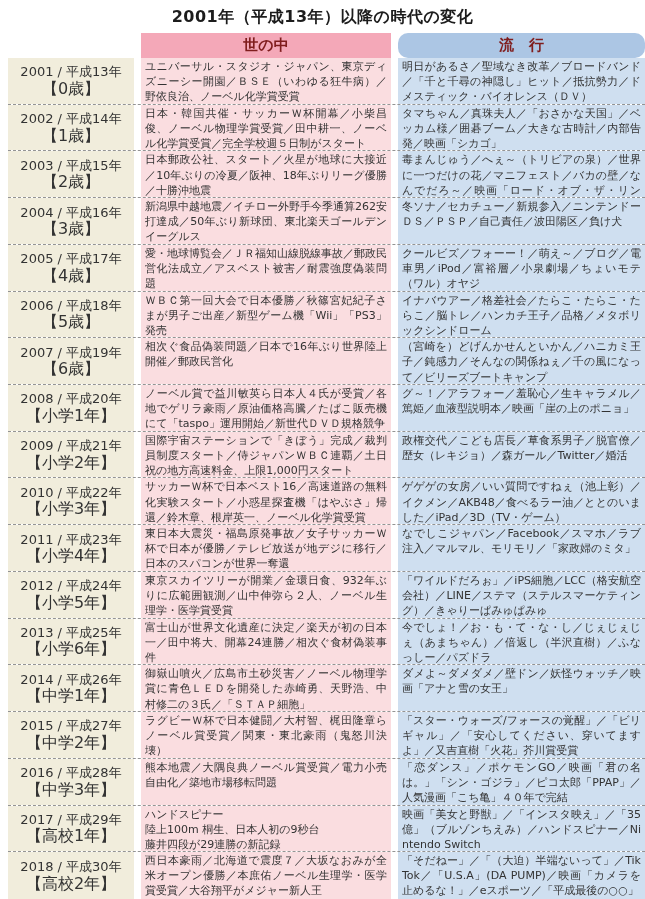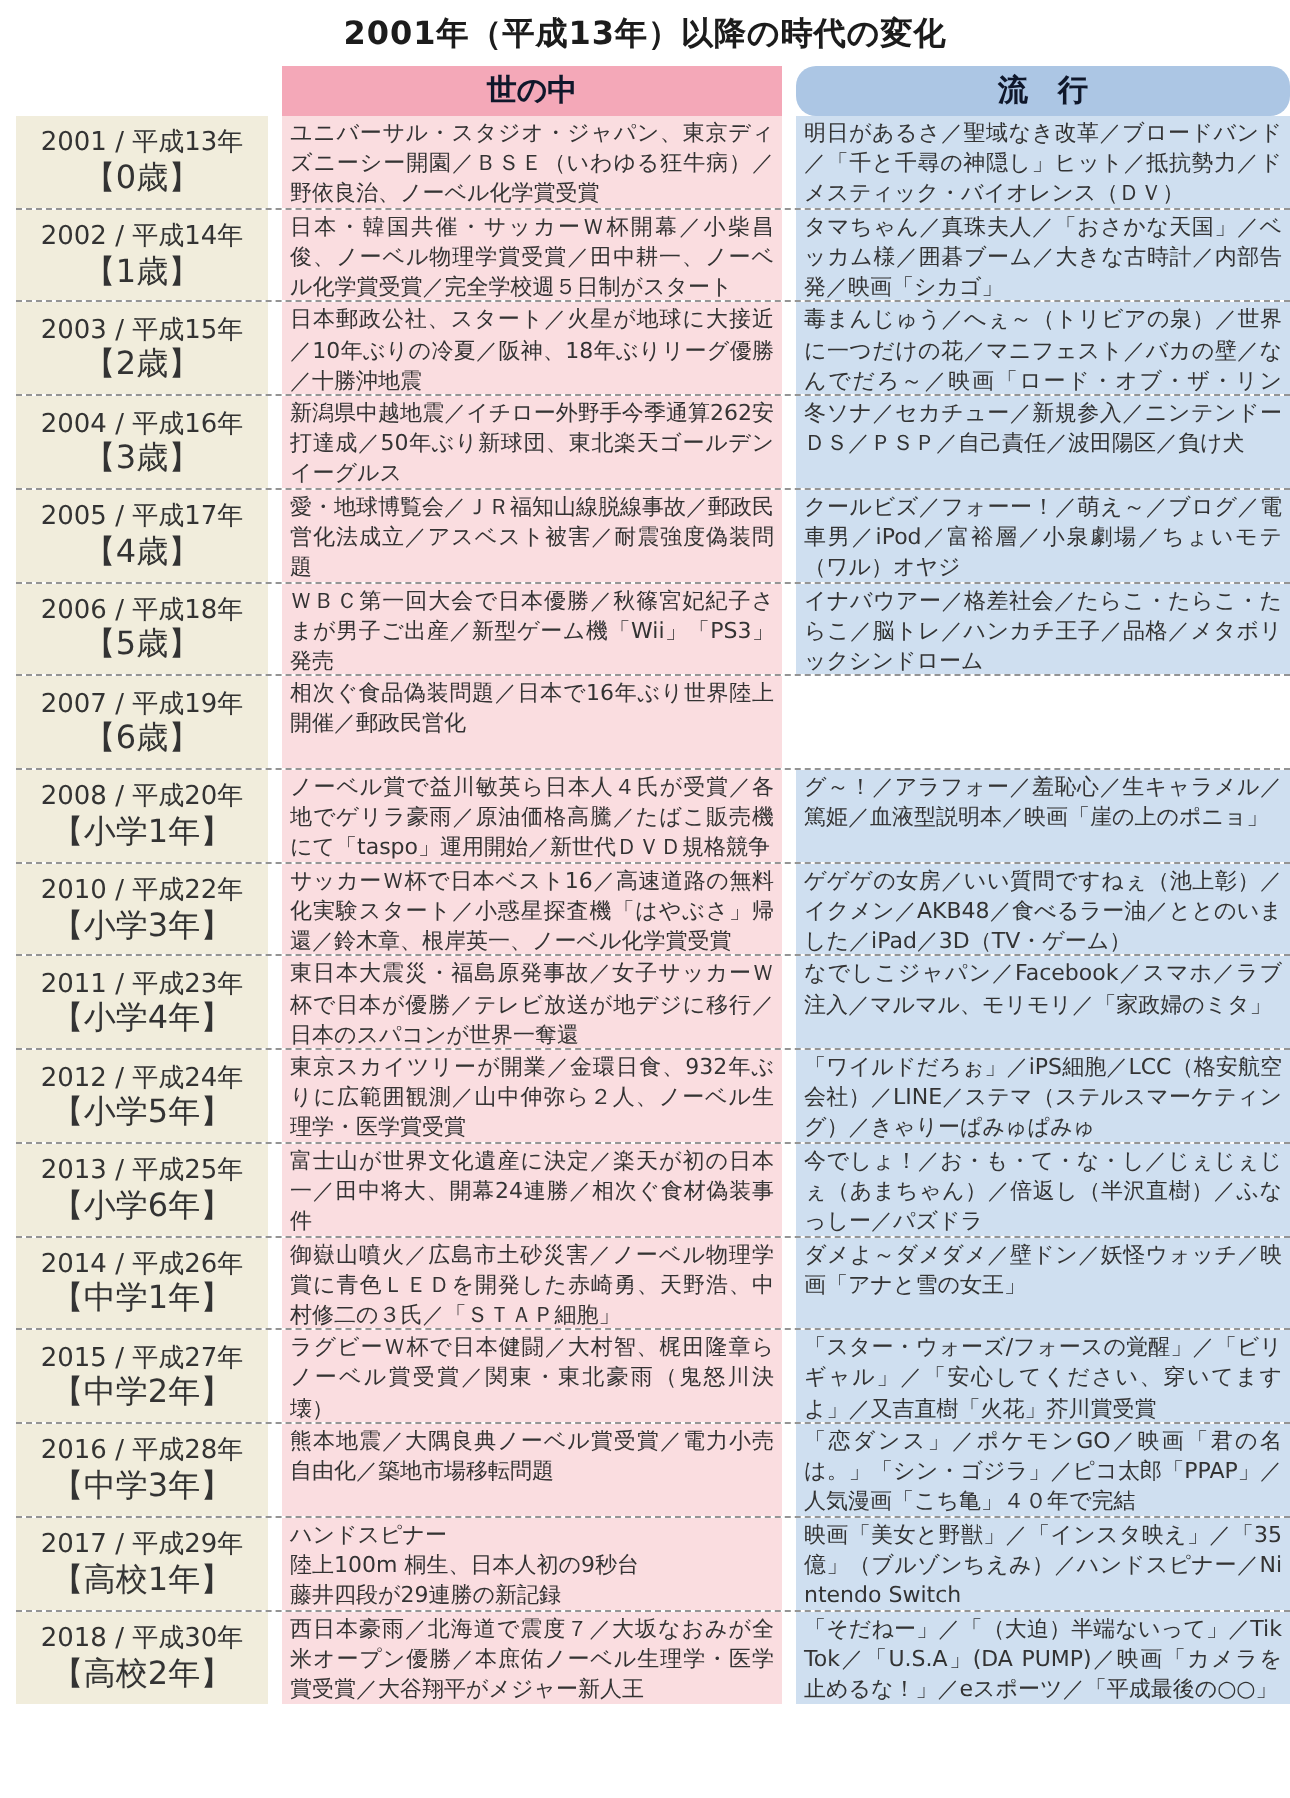--- a/index.html
+++ b/index.html
@@ -37,21 +37,21 @@
   .header-row {
     margin-top: 6px;
     height: 25px;
   }
   .col-header {
     display: flex;
     align-items: center;
     justify-content: center;
     font-size: 15px;
     font-weight: bold;
-    color: #0f172a;
+    color: #7f1d1d;
   }
   .society-header { background: #f4a8b8; }
   .trend-header   { background: #acc6e4; border-radius: 10px; }
   .data-row {
     height: 46.72px;
     border-bottom: 1px dashed #949494;
   }
   .data-row.last { border-bottom: none; }
   .year-cell {
     background: #f1eddc;
@@ -171,33 +171,44 @@
     </div>
 
     <div class="grid-row data-row">
       <div class="year-cell">
         <div class="year-line">2007 / 平成19年</div>
         <div class="age-line">【6歳】</div>
       </div>
       <div class="gap-cell"></div>
       <div class="content-cell society-cell">相次ぐ食品偽装問題／日本で16年ぶり世界陸上開催／郵政民営化</div>
       <div class="gap-cell"></div>
+      <div class="content-cell trend-cell">（宮崎を）どげんかせんといかん／ハニカミ王子／鈍感力／そんなの関係ねぇ／千の風になって／ビリーズブートキャンプ</div>
     </div>
 
     <div class="grid-row data-row">
       <div class="year-cell">
         <div class="year-line">2008 / 平成20年</div>
         <div class="age-line">【小学1年】</div>
       </div>
       <div class="gap-cell"></div>
       <div class="content-cell society-cell">ノーベル賞で益川敏英ら日本人４氏が受賞／各地でゲリラ豪雨／原油価格高騰／たばこ販売機にて「taspo」運用開始／新世代ＤＶＤ規格競争</div>
       <div class="gap-cell"></div>
       <div class="content-cell trend-cell">グ～！／アラフォー／羞恥心／生キャラメル／篤姫／血液型説明本／映画「崖の上のポニョ」</div>
     </div>
 
+    <div class="grid-row data-row">
+      <div class="year-cell">
+        <div class="year-line">2009 / 平成21年</div>
+        <div class="age-line">【小学2年】</div>
+      </div>
+      <div class="gap-cell"></div>
+      <div class="content-cell society-cell">国際宇宙ステーションで「きぼう」完成／裁判員制度スタート／侍ジャパンＷＢＣ連覇／土日祝の地方高速料金、上限1,000円スタート</div>
+      <div class="gap-cell"></div>
+      <div class="content-cell trend-cell">政権交代／こども店長／草食系男子／脱官僚／歴女（レキジョ）／森ガール／Twitter／婚活</div>
+    </div>
 
     <div class="grid-row data-row">
       <div class="year-cell">
         <div class="year-line">2010 / 平成22年</div>
         <div class="age-line">【小学3年】</div>
       </div>
       <div class="gap-cell"></div>
       <div class="content-cell society-cell">サッカーＷ杯で日本ベスト16／高速道路の無料化実験スタート／小惑星探査機「はやぶさ」帰還／鈴木章、根岸英一、ノーベル化学賞受賞</div>
       <div class="gap-cell"></div>
       <div class="content-cell trend-cell">ゲゲゲの女房／いい質問ですねぇ（池上彰）／イクメン／AKB48／食べるラー油／ととのいました／iPad／3D（TV・ゲーム）</div>

